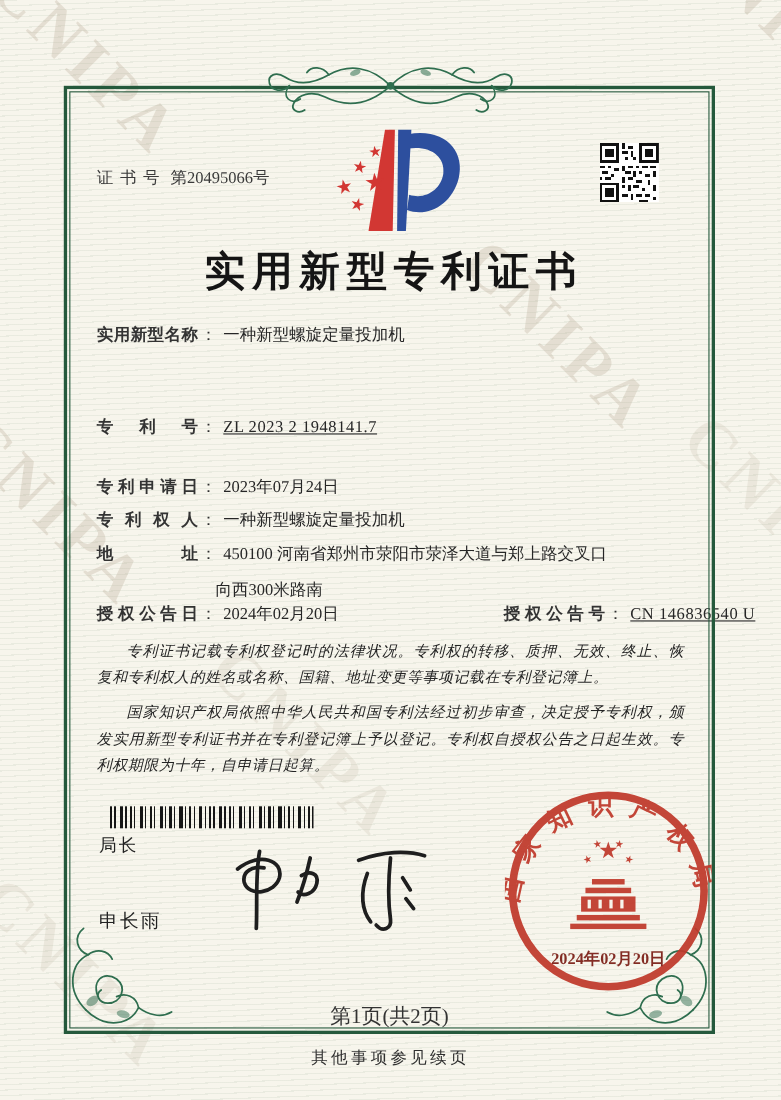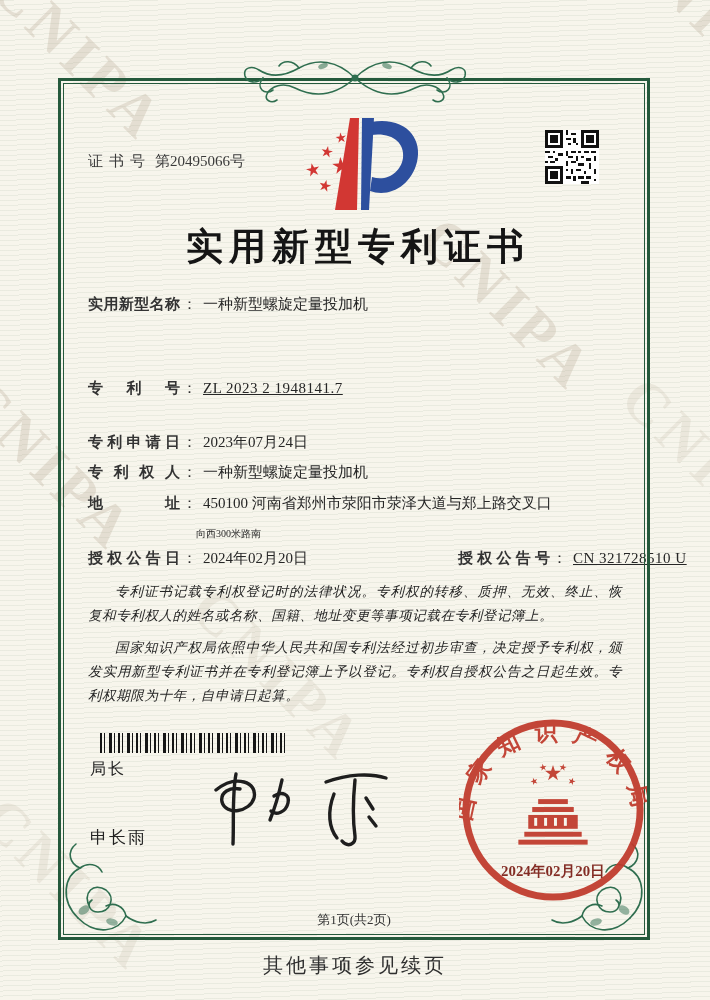--- a/index.html
+++ b/index.html
@@ -30,37 +30,37 @@
   #logo{left:283px;top:110px;}
   #qr{left:545px;top:130px;}
   #title{left:58px;top:222px;width:600px;text-align:center;
     font-size:37px;font-weight:bold;color:#151515;letter-spacing:6px;}
   .row{position:absolute;left:88px;font-size:15px;color:#2e2e2e;white-space:nowrap;}
   .lbl{display:inline-block;width:92px;text-align:justify;text-align-last:justify;
     vertical-align:top;color:#333;font-weight:bold;}
   .colon{margin:0 6px 0 2px;}
   .val{color:#262626;margin-top:36px;}
   .val.latin{font-family:"Liberation Serif",serif;letter-spacing:0.5px;text-decoration:underline;}
-  #addr-line2{position:absolute;left:196px;font-size:10px;color:#262626;}
+  #addr-line2{position:absolute;left:196px;font-size:15px;color:#262626;}
   .pair2{position:absolute;left:370px;top:0;}
   #paragraphs{left:88px;top:580px;width:534px;font-size:13.5px;line-height:24px;
     color:#242424;font-style:italic;letter-spacing:0.6px;text-align:justify;}
   #paragraphs p{margin:0 0 8px 0;text-indent:2em;}
   #barcode{left:100px;top:733px;width:185px;height:20px;
     background:repeating-linear-gradient(90deg,
       #161616 0 2px, rgba(0,0,0,0) 2px 4px,
       #161616 4px 5px, rgba(0,0,0,0) 5px 9px,
       #161616 9px 12px, rgba(0,0,0,0) 12px 14px,
       #161616 14px 15px, rgba(0,0,0,0) 15px 18px);}
   #sig-title{left:90px;top:759px;font-size:16px;color:#222;letter-spacing:2px;}
   #sig-name{left:90px;top:826px;font-size:17px;color:#222;letter-spacing:2px;}
   #signature{left:178px;top:760px;}
   #seal{left:459px;top:716px;opacity:0.93;}
-  #page-no{left:58px;top:911px;width:592px;text-align:center;font-size:13px;color:#333;}
-  #footer-note{left:0;top:952px;width:710px;text-align:center;font-size:20px;
+  #page-no{left:58px;top:911px;width:592px;text-align:center;font-size:19px;color:#333;}
+  #footer-note{left:0;top:952px;width:710px;text-align:center;font-size:15px;
     color:#2f2f2f;letter-spacing:3px;}
 </style>
 </head>
 <body>
 
 <div id="canvas">
 
   <span class="wm" style="left:-30px;top:20px">CNIPA</span>
   <span class="wm" style="left:600px;top:-20px">CNIPA</span>
   <span class="wm" style="left:400px;top:270px">CNIPA</span>
@@ -166,21 +166,21 @@
   <div class="row" style="top:463px">
     <span class="lbl">专利权人</span><span class="colon">：</span><span class="val">一种新型螺旋定量投加机</span>
   </div>
   <div class="row" style="top:494px">
     <span class="lbl">地址</span><span class="colon">：</span><span class="val">450100 河南省郑州市荥阳市荥泽大道与郑上路交叉口</span>
   </div>
   <div id="addr-line2" class="content" style="top:527px">向西300米路南</div>
   <div class="row" style="top:549px;width:560px">
     <span class="lbl">授权公告日</span><span class="colon">：</span><span class="val">2024年02月20日</span>
     <span class="pair2">
-      <span class="lbl">授权公告号</span><span class="colon">：</span><span class="val latin">CN 321728510 U</span>
+      <span class="lbl">授权公告号</span><span class="colon">：</span><span class="val latin">CN 146836540 U</span>
     </span>
   </div>
 
   <div id="paragraphs" class="content">
     <p>专利证书记载专利权登记时的法律状况。专利权的转移、质押、无效、终止、恢复和专利权人的姓名或名称、国籍、地址变更等事项记载在专利登记簿上。</p>
     <p>国家知识产权局依照中华人民共和国专利法经过初步审查，决定授予专利权，颁发实用新型专利证书并在专利登记簿上予以登记。专利权自授权公告之日起生效。专利权期限为十年，自申请日起算。</p>
   </div>
 
   <div id="barcode" class="content"></div>
 

